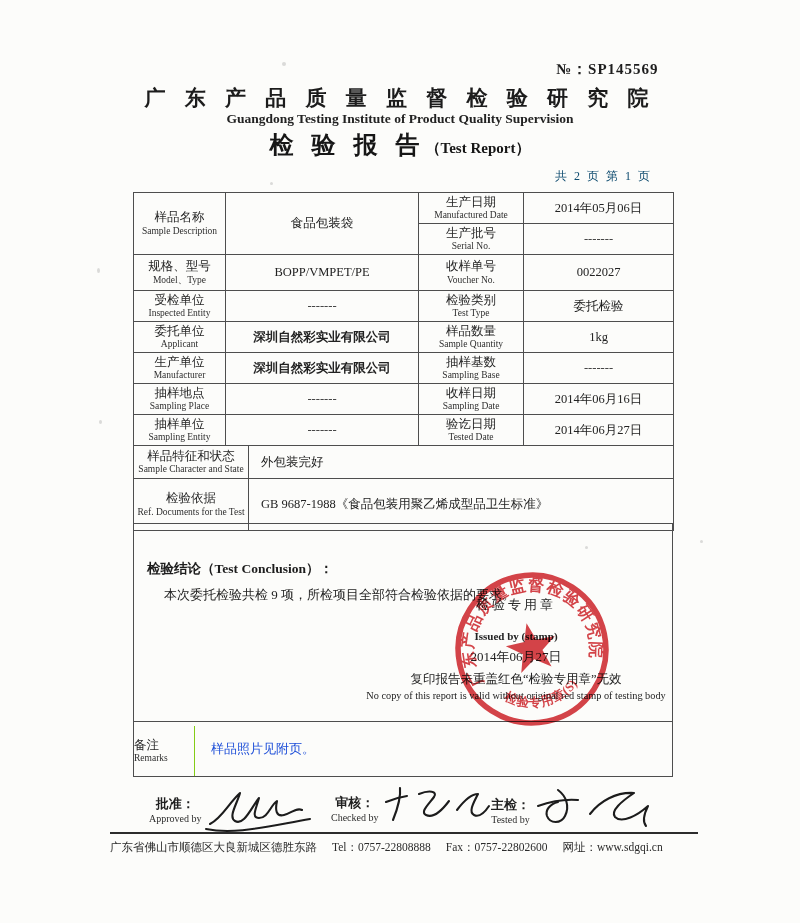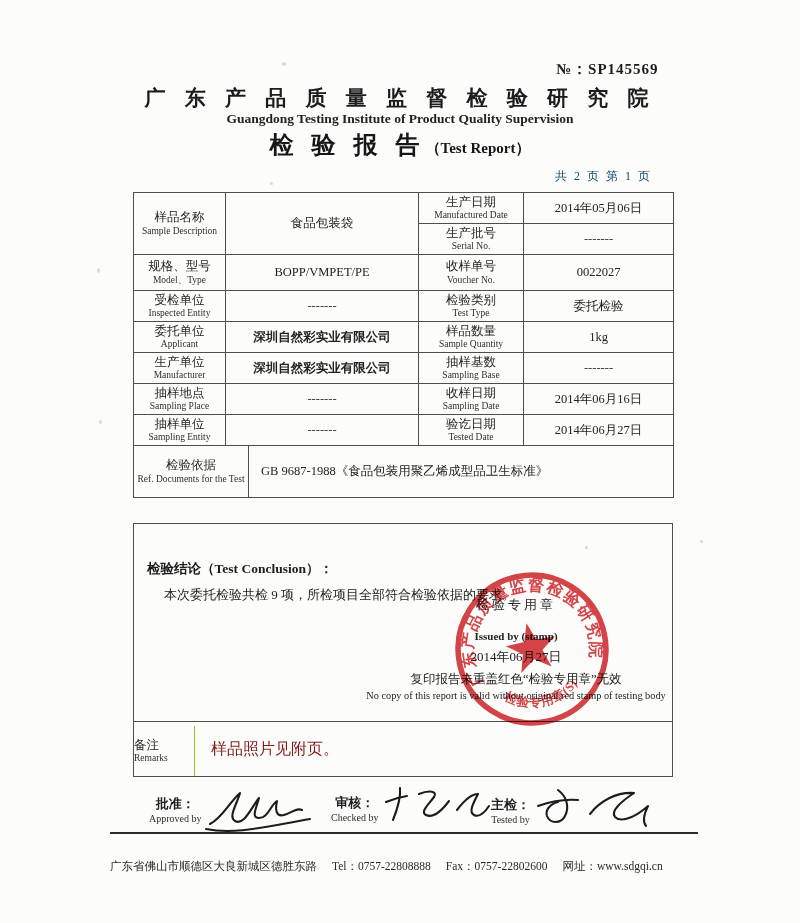--- a/index.html
+++ b/index.html
@@ -34,39 +34,39 @@
   .concl-body { position:absolute; top:62px; left:30px; font-size:13px; color:#222; }
   .issued-block { position:absolute; top:72px; left:226px; width:312px; text-align:center; }
   .issued-cn { font-size:13px; letter-spacing:3px; color:#2a2a2a; }
   .issued-en { font-size:11px; font-weight:bold; margin-top:16px; color:#222; }
   .issued-date { font-size:13px; margin-top:6px; color:#222; }
   .notice-cn { font-size:12.5px; margin-top:5px; color:#222; }
   .notice-en { font-size:10.3px; margin-top:2px; white-space:nowrap; color:#222; }
   .remarks-row { position:absolute; left:0; right:0; bottom:0; height:54px; border-top:1px solid #4e4e4e; }
   .remarks-label { position:absolute; left:0; top:4px; bottom:0; width:60px; border-right:1px solid #84cc16;
                    display:flex; flex-direction:column; justify-content:center; }
-  .remarks-value { position:absolute; left:61px; right:0; top:0; bottom:0; display:flex; align-items:center; padding-left:16px; font-size:16px; color:#7f1d1d; }
+  .remarks-value { position:absolute; left:61px; right:0; top:0; bottom:0; display:flex; align-items:center; padding-left:16px; font-size:13px; color:#1d4ed8; }
 
   
   .stamp { position:absolute; top:563px; left:446px; width:172px; height:172px;
            transform:rotate(-12deg); opacity:.87; mix-blend-mode:multiply; pointer-events:none; }
   .stamp-stroke { stroke:var(--stamp-color,#d0282e); fill:none; }
   .stamp-fill { fill:var(--stamp-color,#d0282e); }
   .stamp-text { fill:var(--stamp-color,#d0282e); font-family:"Liberation Serif","DejaVu Serif",serif; font-weight:bold; }
 
   
   .sig-row { position:absolute; top:784px; left:133px; width:540px; height:52px; }
   .sig-group { position:absolute; top:0; display:flex; align-items:center; }
   .sig-label { text-align:center; margin-right:2px; }
   .sig-cn { display:block; font-size:13px; font-weight:bold; color:#1f1f1f; }
   .sig-en { display:block; font-size:10px; color:#2c2c2c; }
   .sig-svg path { stroke:#1c1c1c; stroke-width:2.1; fill:none; stroke-linecap:round; stroke-linejoin:round; }
 
   
-  .footer { position:absolute; top:832px; left:110px; width:588px; border-top:2.5px solid #2c2c2c; padding-top:25px;
+  .footer { position:absolute; top:832px; left:110px; width:588px; border-top:2.5px solid #2c2c2c; padding-top:6px;
             display:flex; gap:15px; font-size:11.5px; white-space:nowrap; color:#2b2b2b; }
 
   
   .speck { position:absolute; border-radius:50%; background:#9a9a9a; opacity:.35; }
 </style>
 </head>
 <body>
 
 <div class="page">
 
@@ -180,20 +180,27 @@
       </tr>
     </tbody>
       </table>
 
     <table class="tbl" style="margin-top:-1px">
       <colgroup>
           <col style="width:115px">
           <col style="width:425px">
         </colgroup>
       <tbody>
+          <tr style="height:33px">
+        <td>
+              <span class="lab-cn">样品特征和状态</span>
+              <span class="lab-en">Sample Character and State</span>
+            </td>
+        <td class="val val-left">外包装完好</td>
+      </tr>
       <tr style="height:52px">
         <td>
               <span class="lab-cn">检验依据</span>
               <span class="lab-en">Ref. Documents for the Test</span>
             </td>
         <td class="val val-left">GB 9687-1988《食品包装用聚乙烯成型品卫生标准》</td>
       </tr>
     </tbody>
       </table>
   </div>

